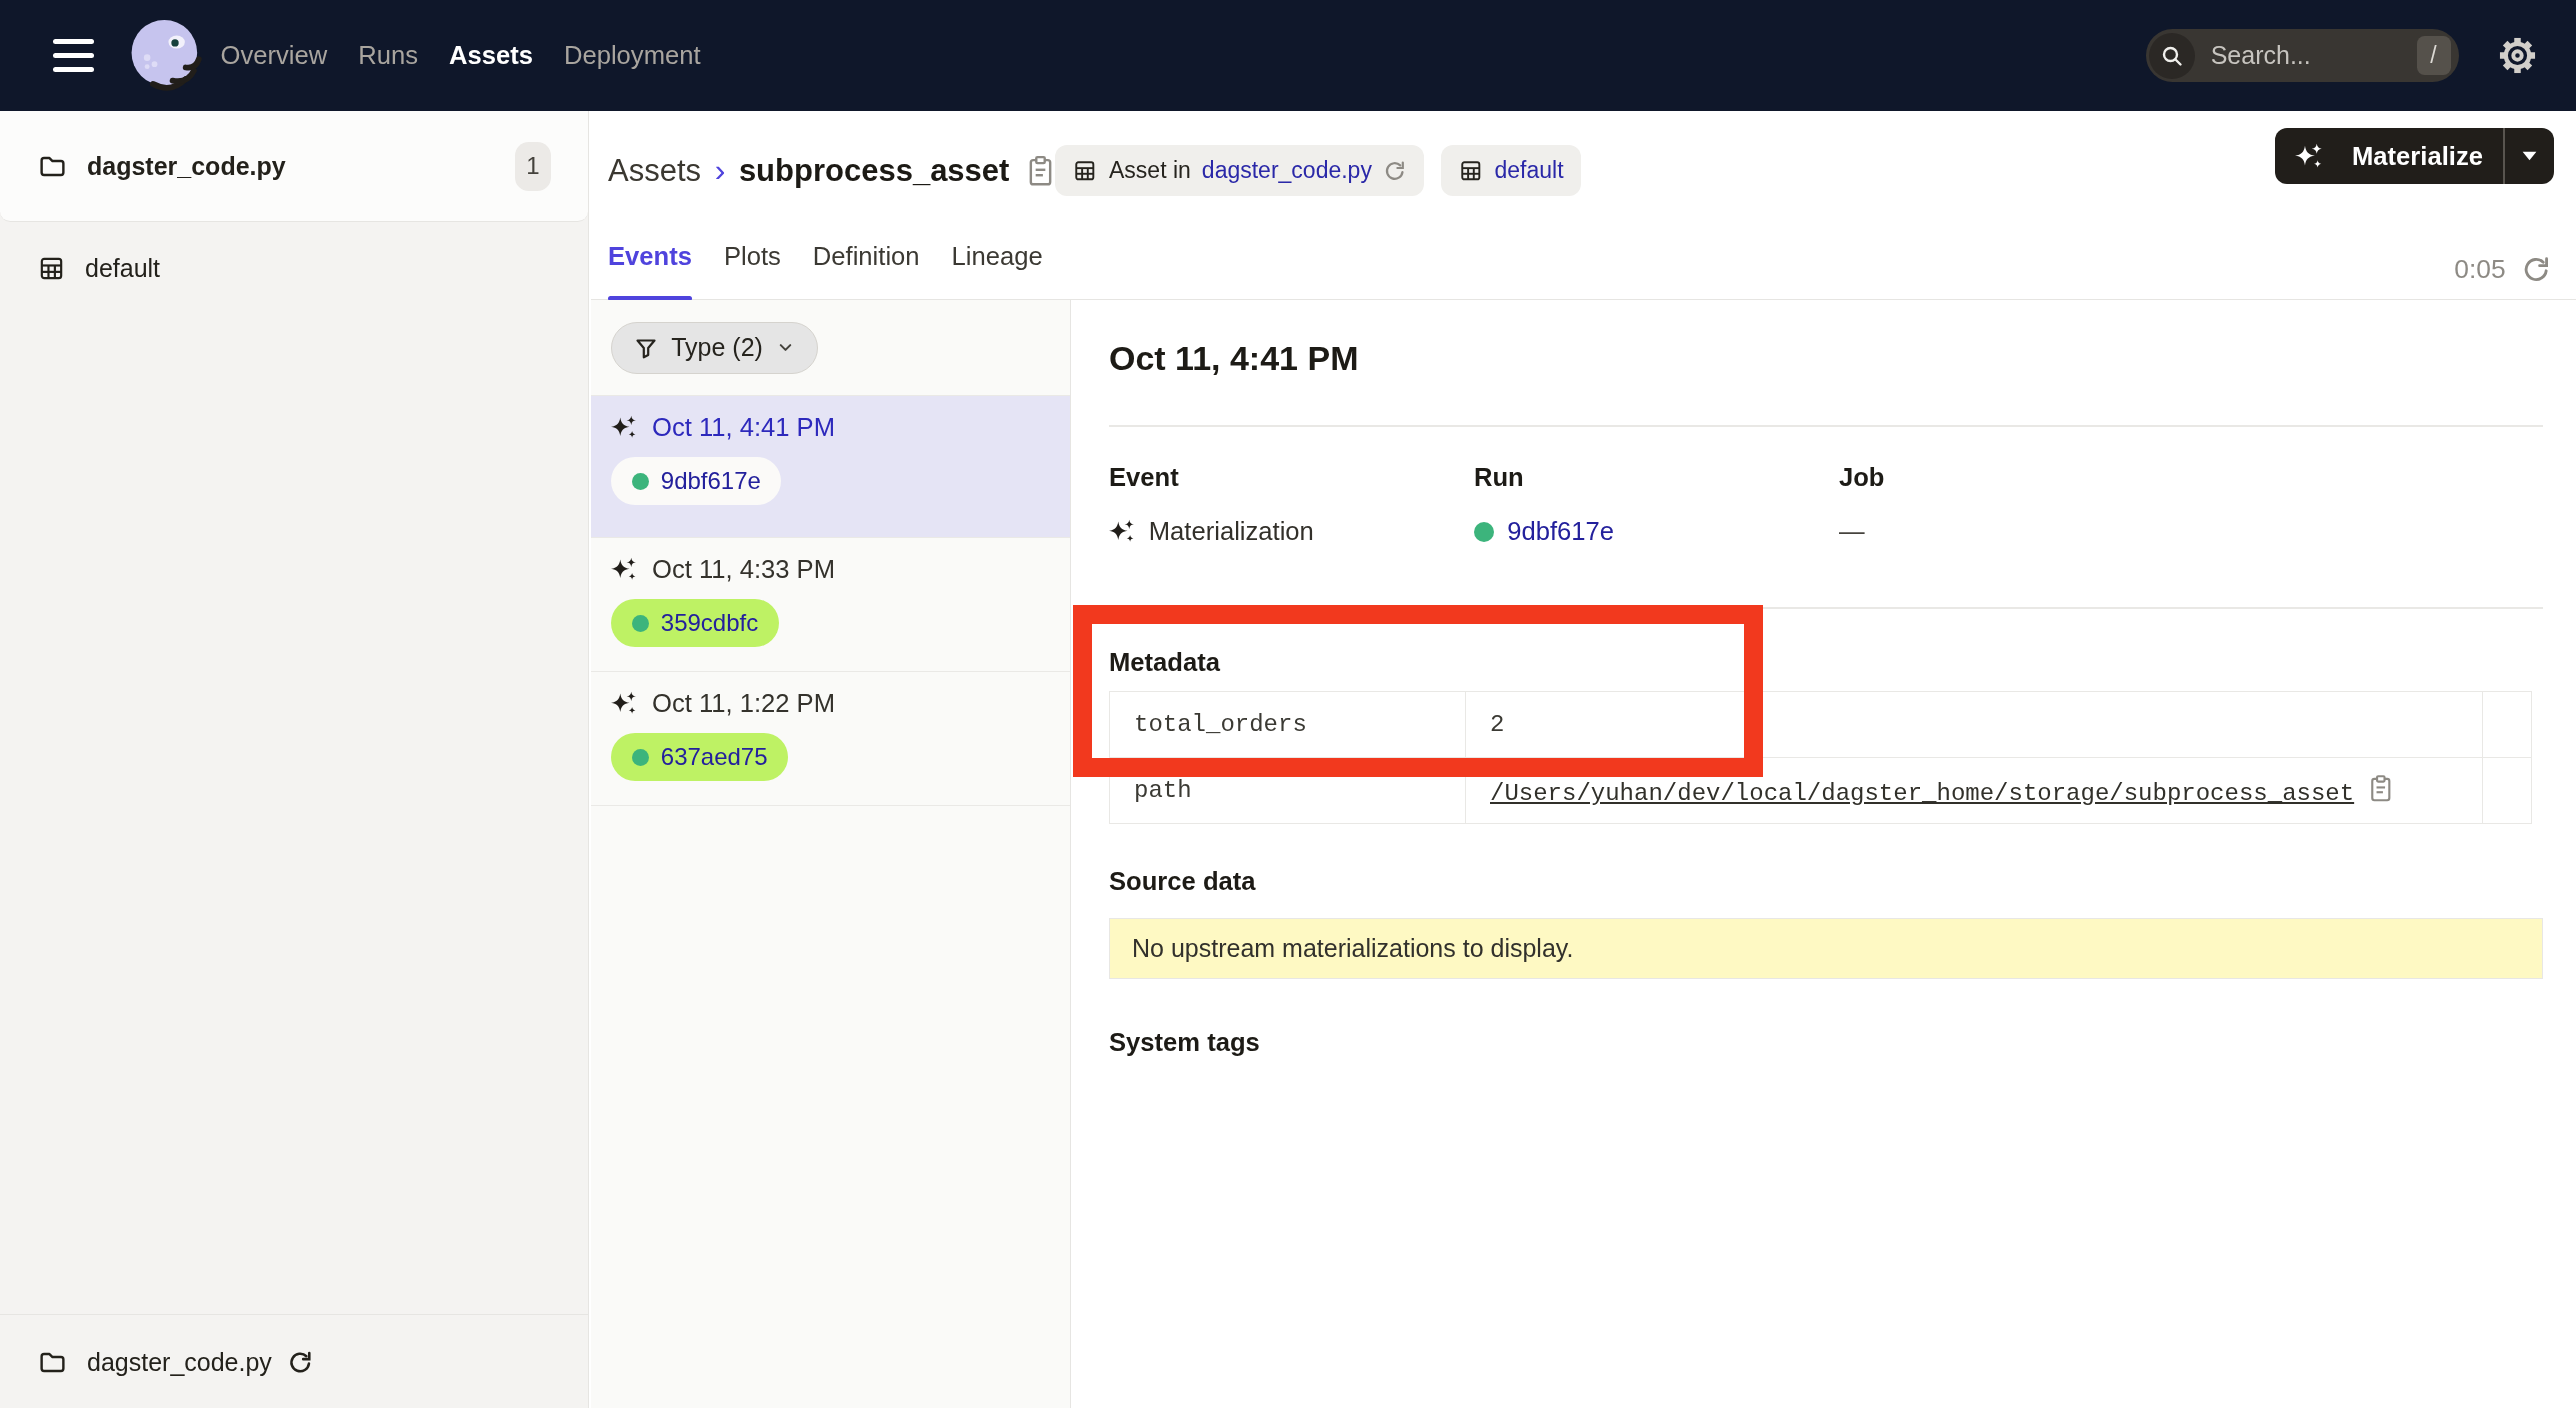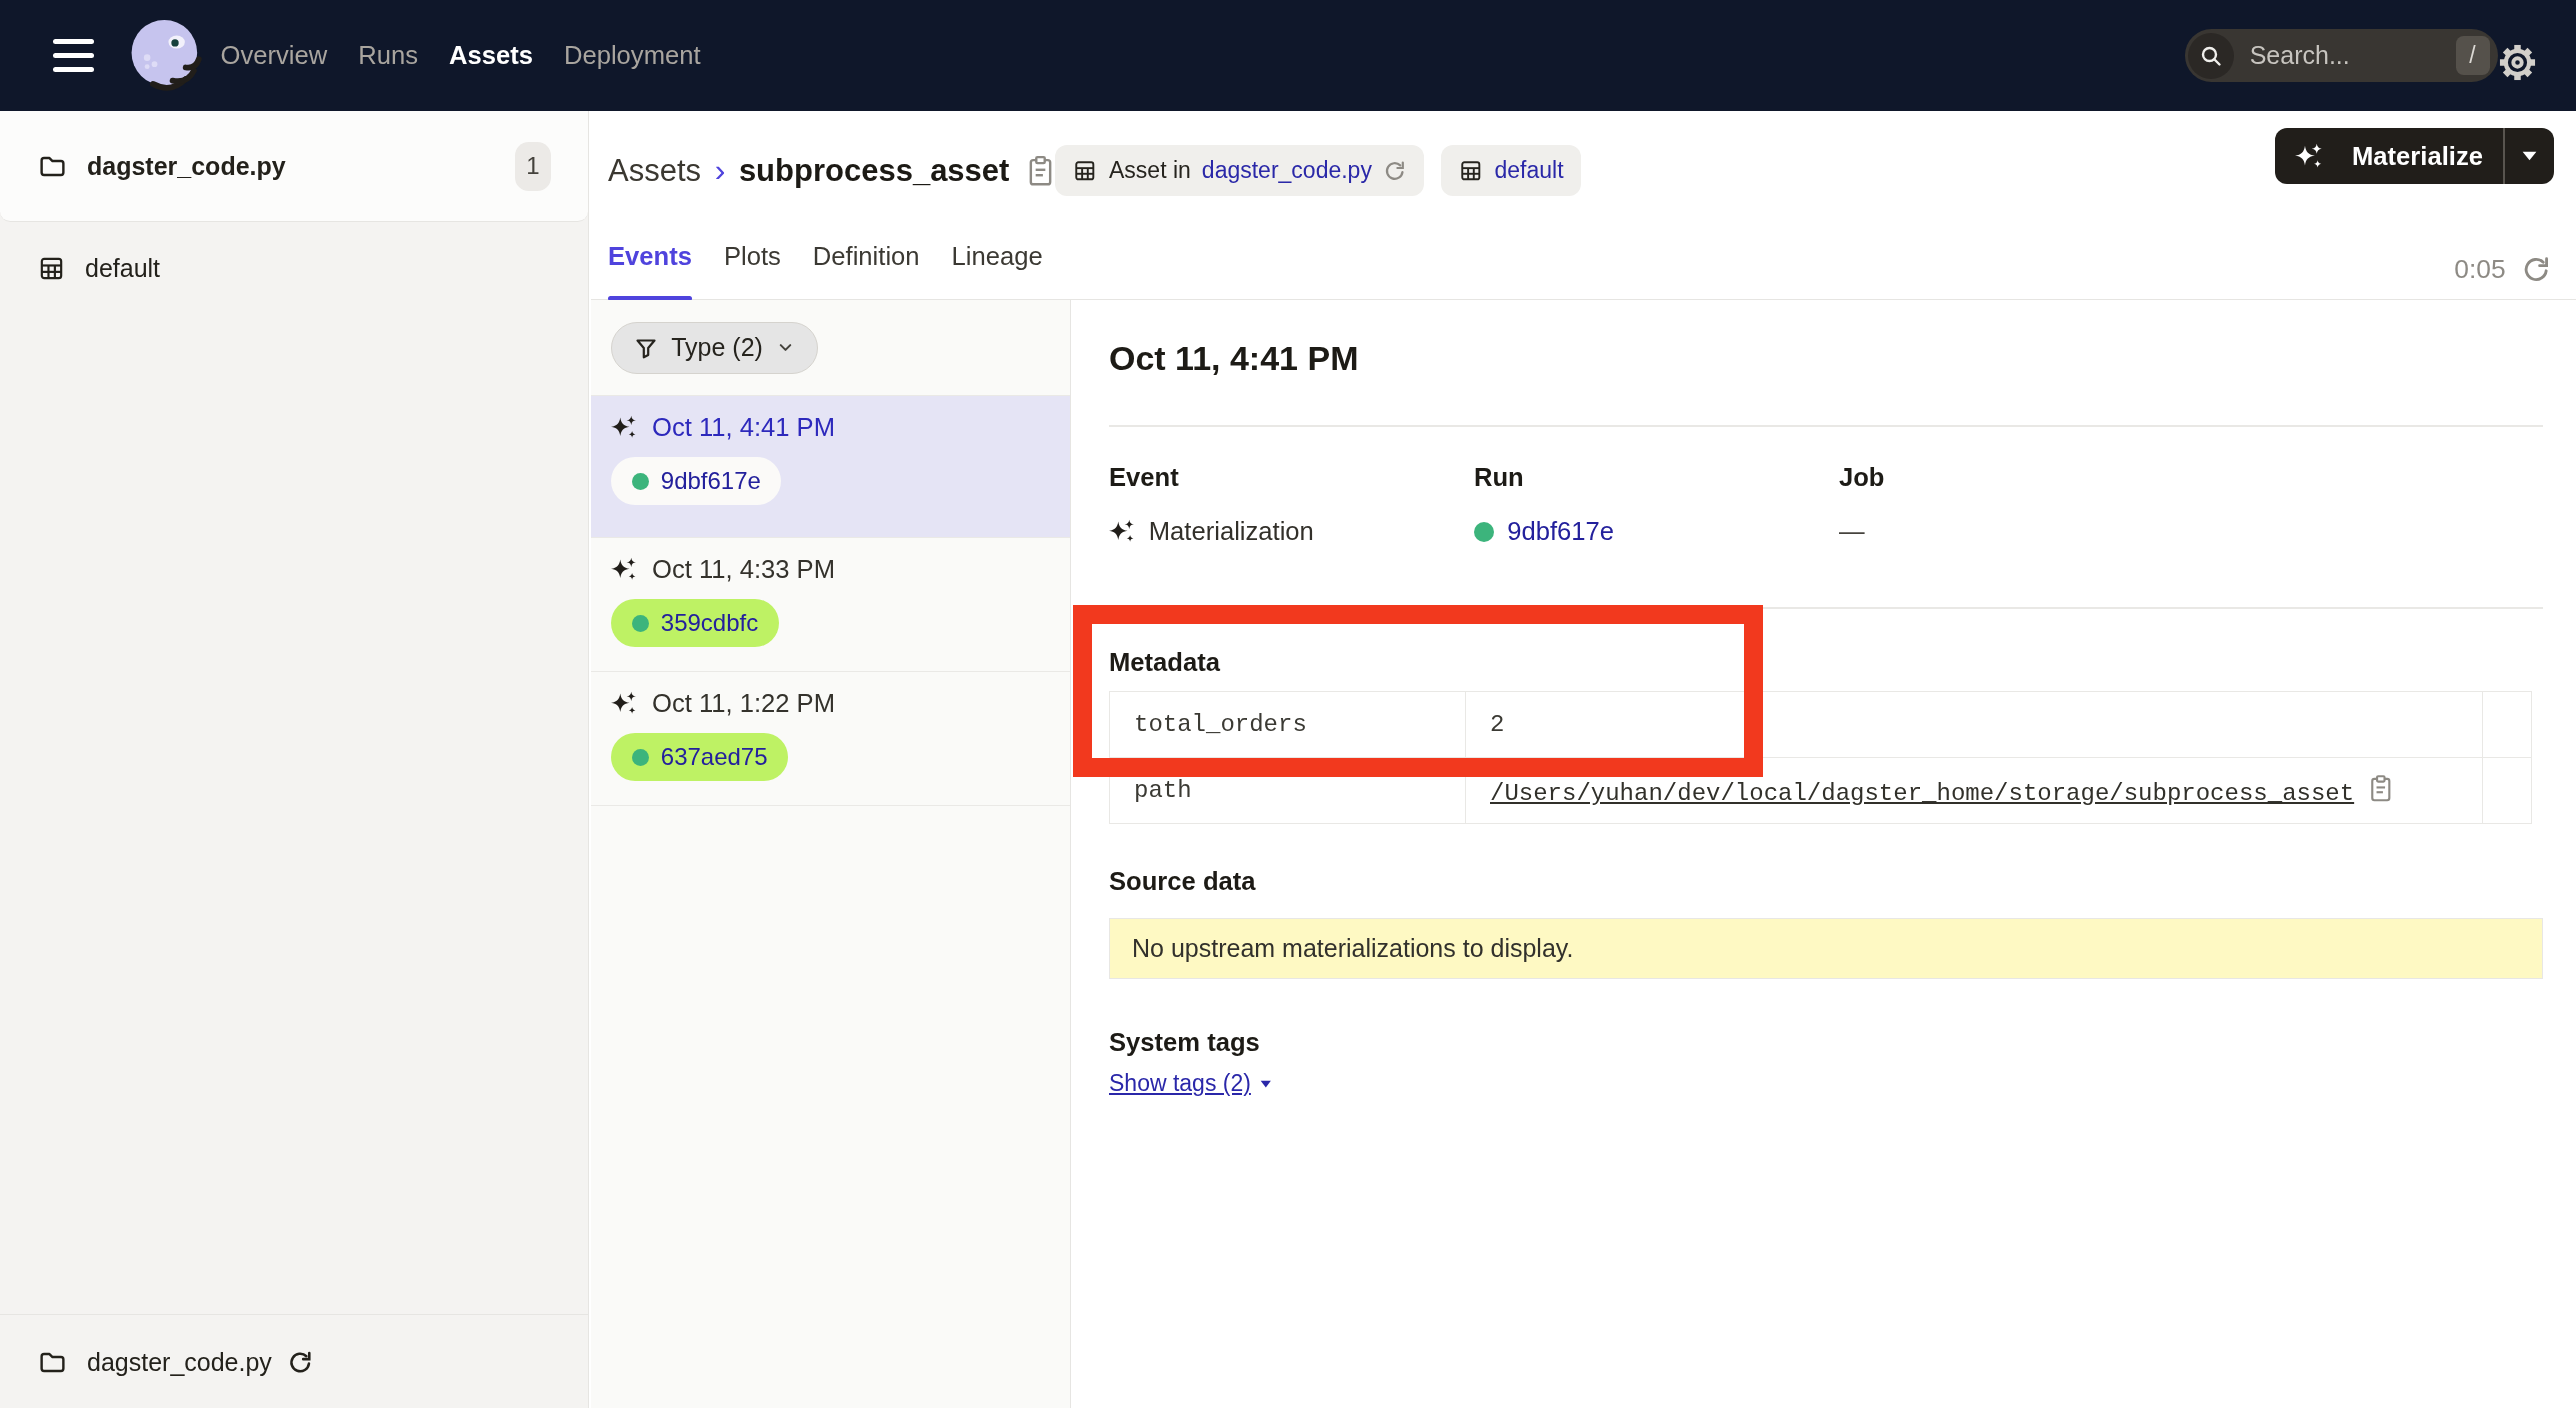--- a/index.html
+++ b/index.html
@@ -12,21 +12,21 @@
 
   
   .topnav { position:absolute; top:0; left:0; right:0; height:111px; background:#0f172a;
             display:flex; align-items:center; }
   .hamburger { margin-left:53px; display:flex; flex-direction:column; gap:8.5px; cursor:pointer; }
   .hamburger span { width:41px; height:5.1px; background:#fff; border-radius:2.6px; }
   .logo { margin-left:31px; width:82px; height:82px; }
   .nav-links { display:flex; margin-left:13.6px; gap:31px; align-items:center; }
   .nav-link { font-size:25.6px; color:#a9a59f; cursor:pointer; }
   .nav-link.active { color:#ffffff; font-weight:bold; }
-  .nav-right { margin-left:auto; margin-right:39px; display:flex; align-items:flex-end; }
+  .nav-right { margin-left:auto; margin-right:39px; display:flex; align-items:center; gap:39px; }
   .search { width:313px; height:53px; border-radius:27px; background:#393632;
             display:flex; align-items:center; cursor:text; }
   .search-circle { width:46px; height:46px; margin-left:3.4px; border-radius:50%; background:#2b2825;
                    display:flex; align-items:center; justify-content:center; color:#f0efec; }
   .search-text { flex:1; margin-left:15.3px; font-size:25px; color:#c7c4bf; }
   .slash-key { width:34px; height:39px; margin-right:8.5px; border-radius:7.7px; background:#55514b;
                color:#dcd9d4; font-size:23px; display:flex; align-items:center; justify-content:center; }
   .gear { color:#d2cfca; cursor:pointer; }
 
   
@@ -424,26 +424,18 @@
         </tr>
       </tbody>
         </table>
 
       <div class="section-h h-source">Source data</div>
       <div class="empty-box">
         <span>No upstream materializations to display.</span>
       </div>
 
       <div class="section-h h-tags">System tags</div>
-      <div>
-        <span class="show-tags">
-          <span>Show tags (2)</span>
-          <svg width="13.6" height="10.2" viewBox="0 0 16 12" fill="currentColor">
-              <path d="M2 2 H14 L8 10 Z"></path>
-            </svg>
-        </span>
-      </div>
     </div>
   </div>
 </div>
 
 <div class="annotation-box"></div>
 
 
 </body></html>

